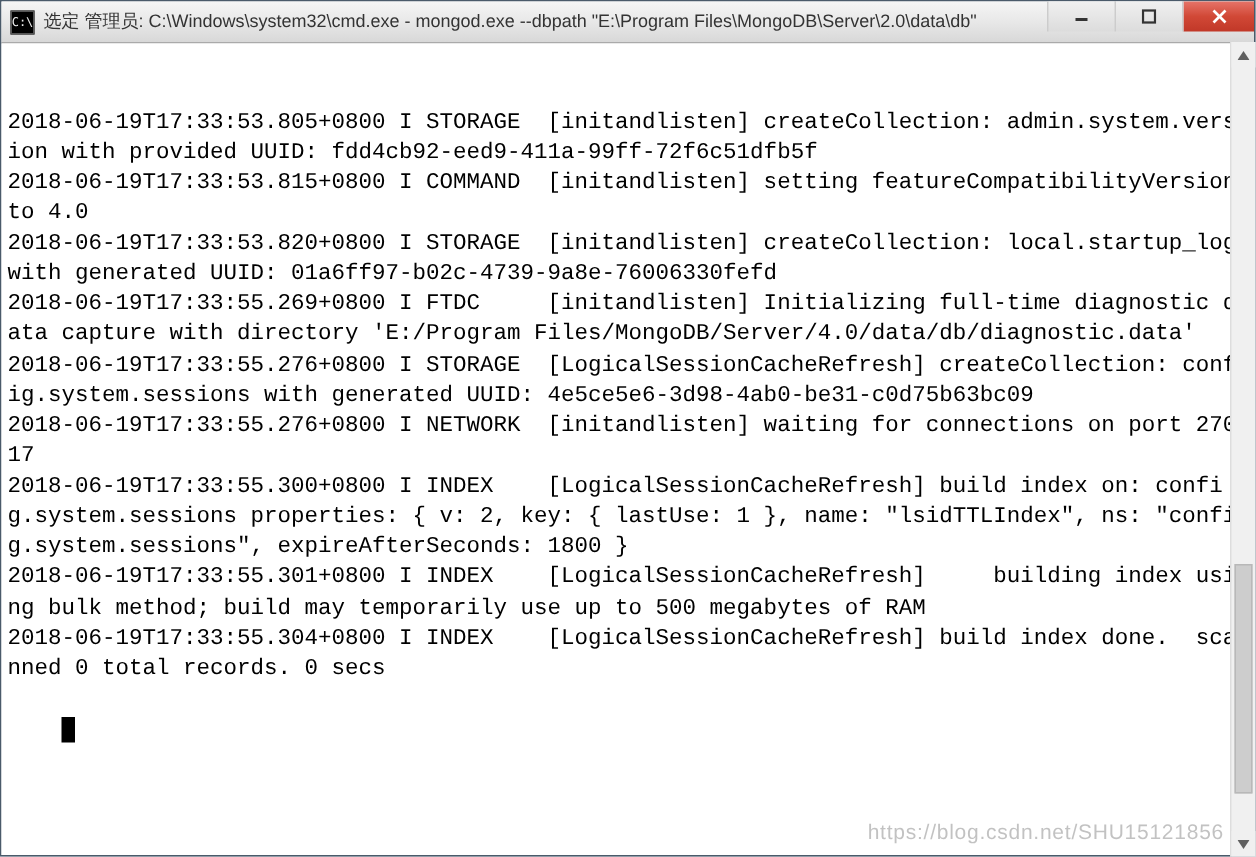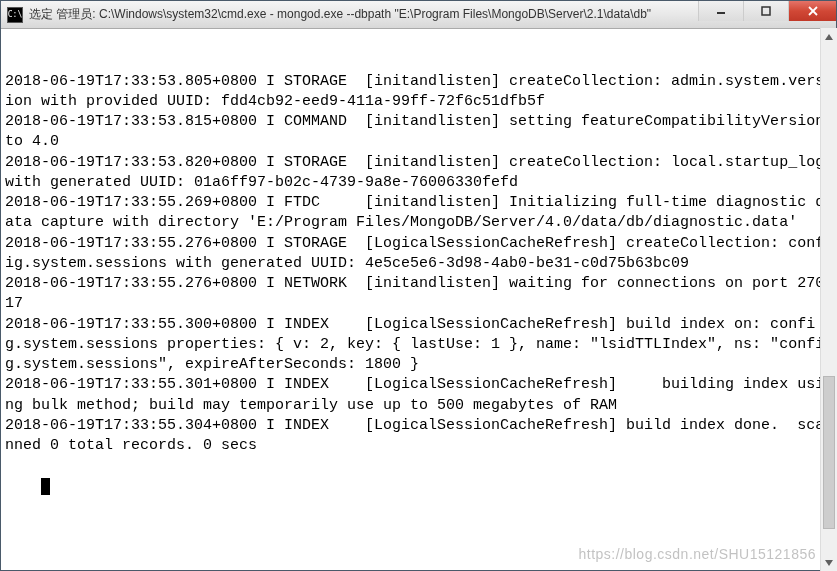--- a/index.html
+++ b/index.html
@@ -129,21 +129,21 @@
       color: rgba(120,120,120,0.45);
       letter-spacing: 0.5px;
     }
   </style>
 </head>
 <body>
 
 <div class="window">
   <div class="titlebar">
     <div class="titlebar-icon">C:\</div>
-    <div class="titlebar-text">选定 管理员: C:\Windows\system32\cmd.exe - mongod.exe  --dbpath "E:\Program Files\MongoDB\Server\2.1\data\db"</div>
+    <div class="titlebar-text">选定 管理员: C:\Windows\system32\cmd.exe - mongod.exe  --dbpath "E:\Program Files\MongoDB\Server\2.0\data\db"</div>
     <div class="titlebar-buttons">
       <div class="titlebar-btn">
         <svg width="10" height="10">
             <line x1="1" y1="7" x2="9" y2="7" stroke="#333" stroke-width="2"></line>
           </svg>
       </div>
       <div class="titlebar-btn">
         <svg width="10" height="10">
             <rect x="1" y="1" width="8" height="8" fill="none" stroke="#333" stroke-width="1.5"></rect>
           </svg>

